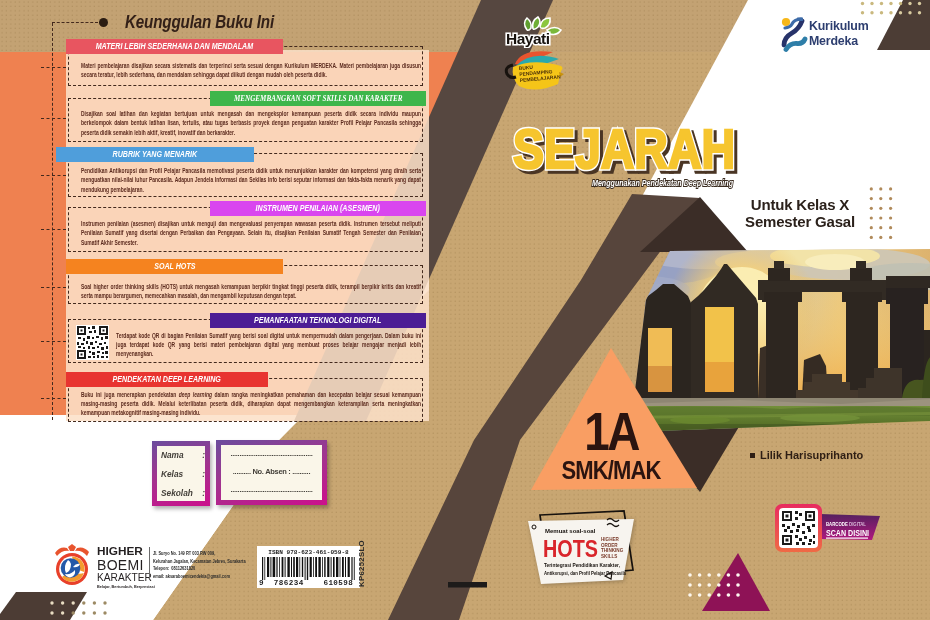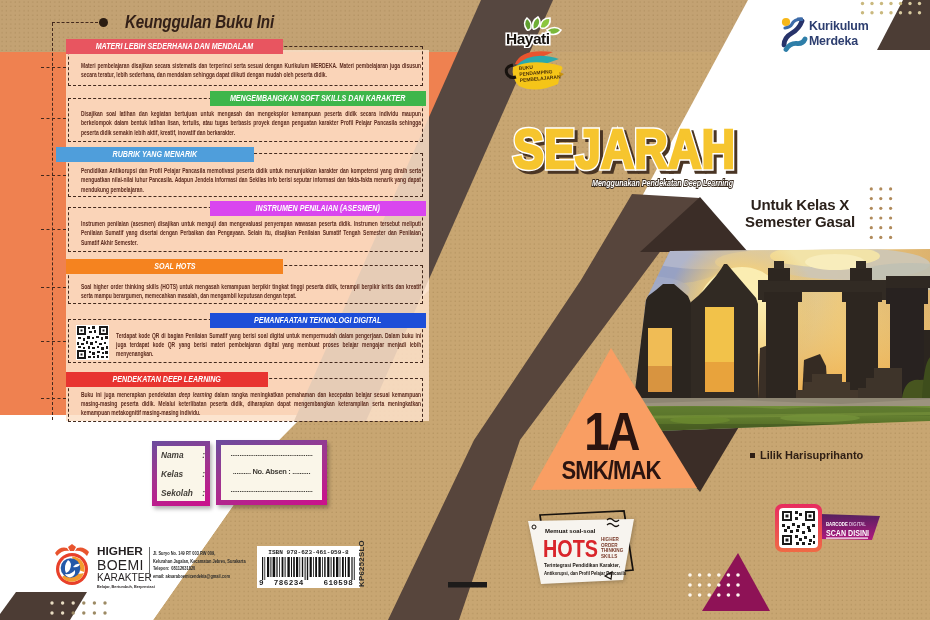--- a/index.html
+++ b/index.html
@@ -233,21 +233,21 @@
 <div class="banner" style="left:66px;top:38.5px;width:217px;background:#e85560;">
     <span>MATERI LEBIH SEDERHANA DAN MENDALAM</span>
   </div>
 
 <div class="btxt" style="left:81px;top:60.5px;width:500px;">Materi pembelajaran disajikan secara sistematis dan terperinci serta sesuai dengan Kurikulum MERDEKA. Materi pembelajaran juga disusun secara teratur, lebih sederhana, dan mendalam sehingga dapat diikuti dengan mudah oleh peserta didik.</div>
 
 <div class="dbox" style="left:68px;top:98px;width:353px;height:42px;"></div>
 
 <div class="conn" style="top:118px;"></div>
 
-<div class="banner" style="left:210px;top:91px;width:216px;background:#3eb64b;">
+<div class="banner" style="left:210px;top:91px;width:216px;background:#3eb64b;font-family:Liberation Serif, serif;">
     <span>MENGEMBANGKAN SOFT SKILLS DAN KARAKTER</span>
   </div>
 
 <div class="btxt" style="left:81px;top:109px;width:500px;">Disajikan soal latihan dan kegiatan bertujuan untuk mengasah dan mengeksplor kemampuan peserta didik secara individu maupun berkelompok dalam bentuk latihan lisan, tertulis, atau tugas berbasis proyek dengan penguatan karakter Profil Pelajar Pancasila sehingga peserta didik semakin lebih aktif, kreatif, inovatif dan berkarakter.</div>
 
 <div class="dbox" style="left:68px;top:153px;width:353px;height:42px;"></div>
 
 <div class="conn" style="top:175px;"></div>
 
 <div class="banner" style="left:56px;top:146.5px;width:198px;background:#4f9edb;">
@@ -273,21 +273,21 @@
 <div class="banner" style="left:66px;top:258.5px;width:217px;background:#f5831f;">
     <span>SOAL HOTS</span>
   </div>
 
 <div class="btxt" style="left:81px;top:281.5px;width:500px;">Soal higher order thinking skills (HOTS) untuk mengasah kemampuan berpikir tingkat tinggi peserta didik, terampil berpikir kritis dan kreatif serta mampu berargumen, memecahkan masalah, dan mengambil keputusan dengan tepat.</div>
 
 <div class="dbox" style="left:68px;top:319px;width:353px;height:42px;"></div>
 
 <div class="conn" style="top:341px;"></div>
 
-<div class="banner" style="left:210px;top:312.5px;width:216px;background:#1d4ed8;">
+<div class="banner" style="left:210px;top:312.5px;width:216px;background:#4c1d95;">
     <span>PEMANFAATAN TEKNOLOGI DIGITAL</span>
   </div>
 
 <svg class="abs" style="left:76px;top:325px;" width="33" height="35" viewBox="0 0 33 35">
 <rect width="33" height="35" fill="#fff"></rect>
 <g fill="#1a1a1a">
 <rect x="1" y="1" width="9" height="9"></rect>
       <rect x="23" y="1" width="9" height="9"></rect>
       <rect x="1" y="25" width="9" height="9"></rect>
 <rect x="3" y="3" width="5" height="5" fill="#fff"></rect>

